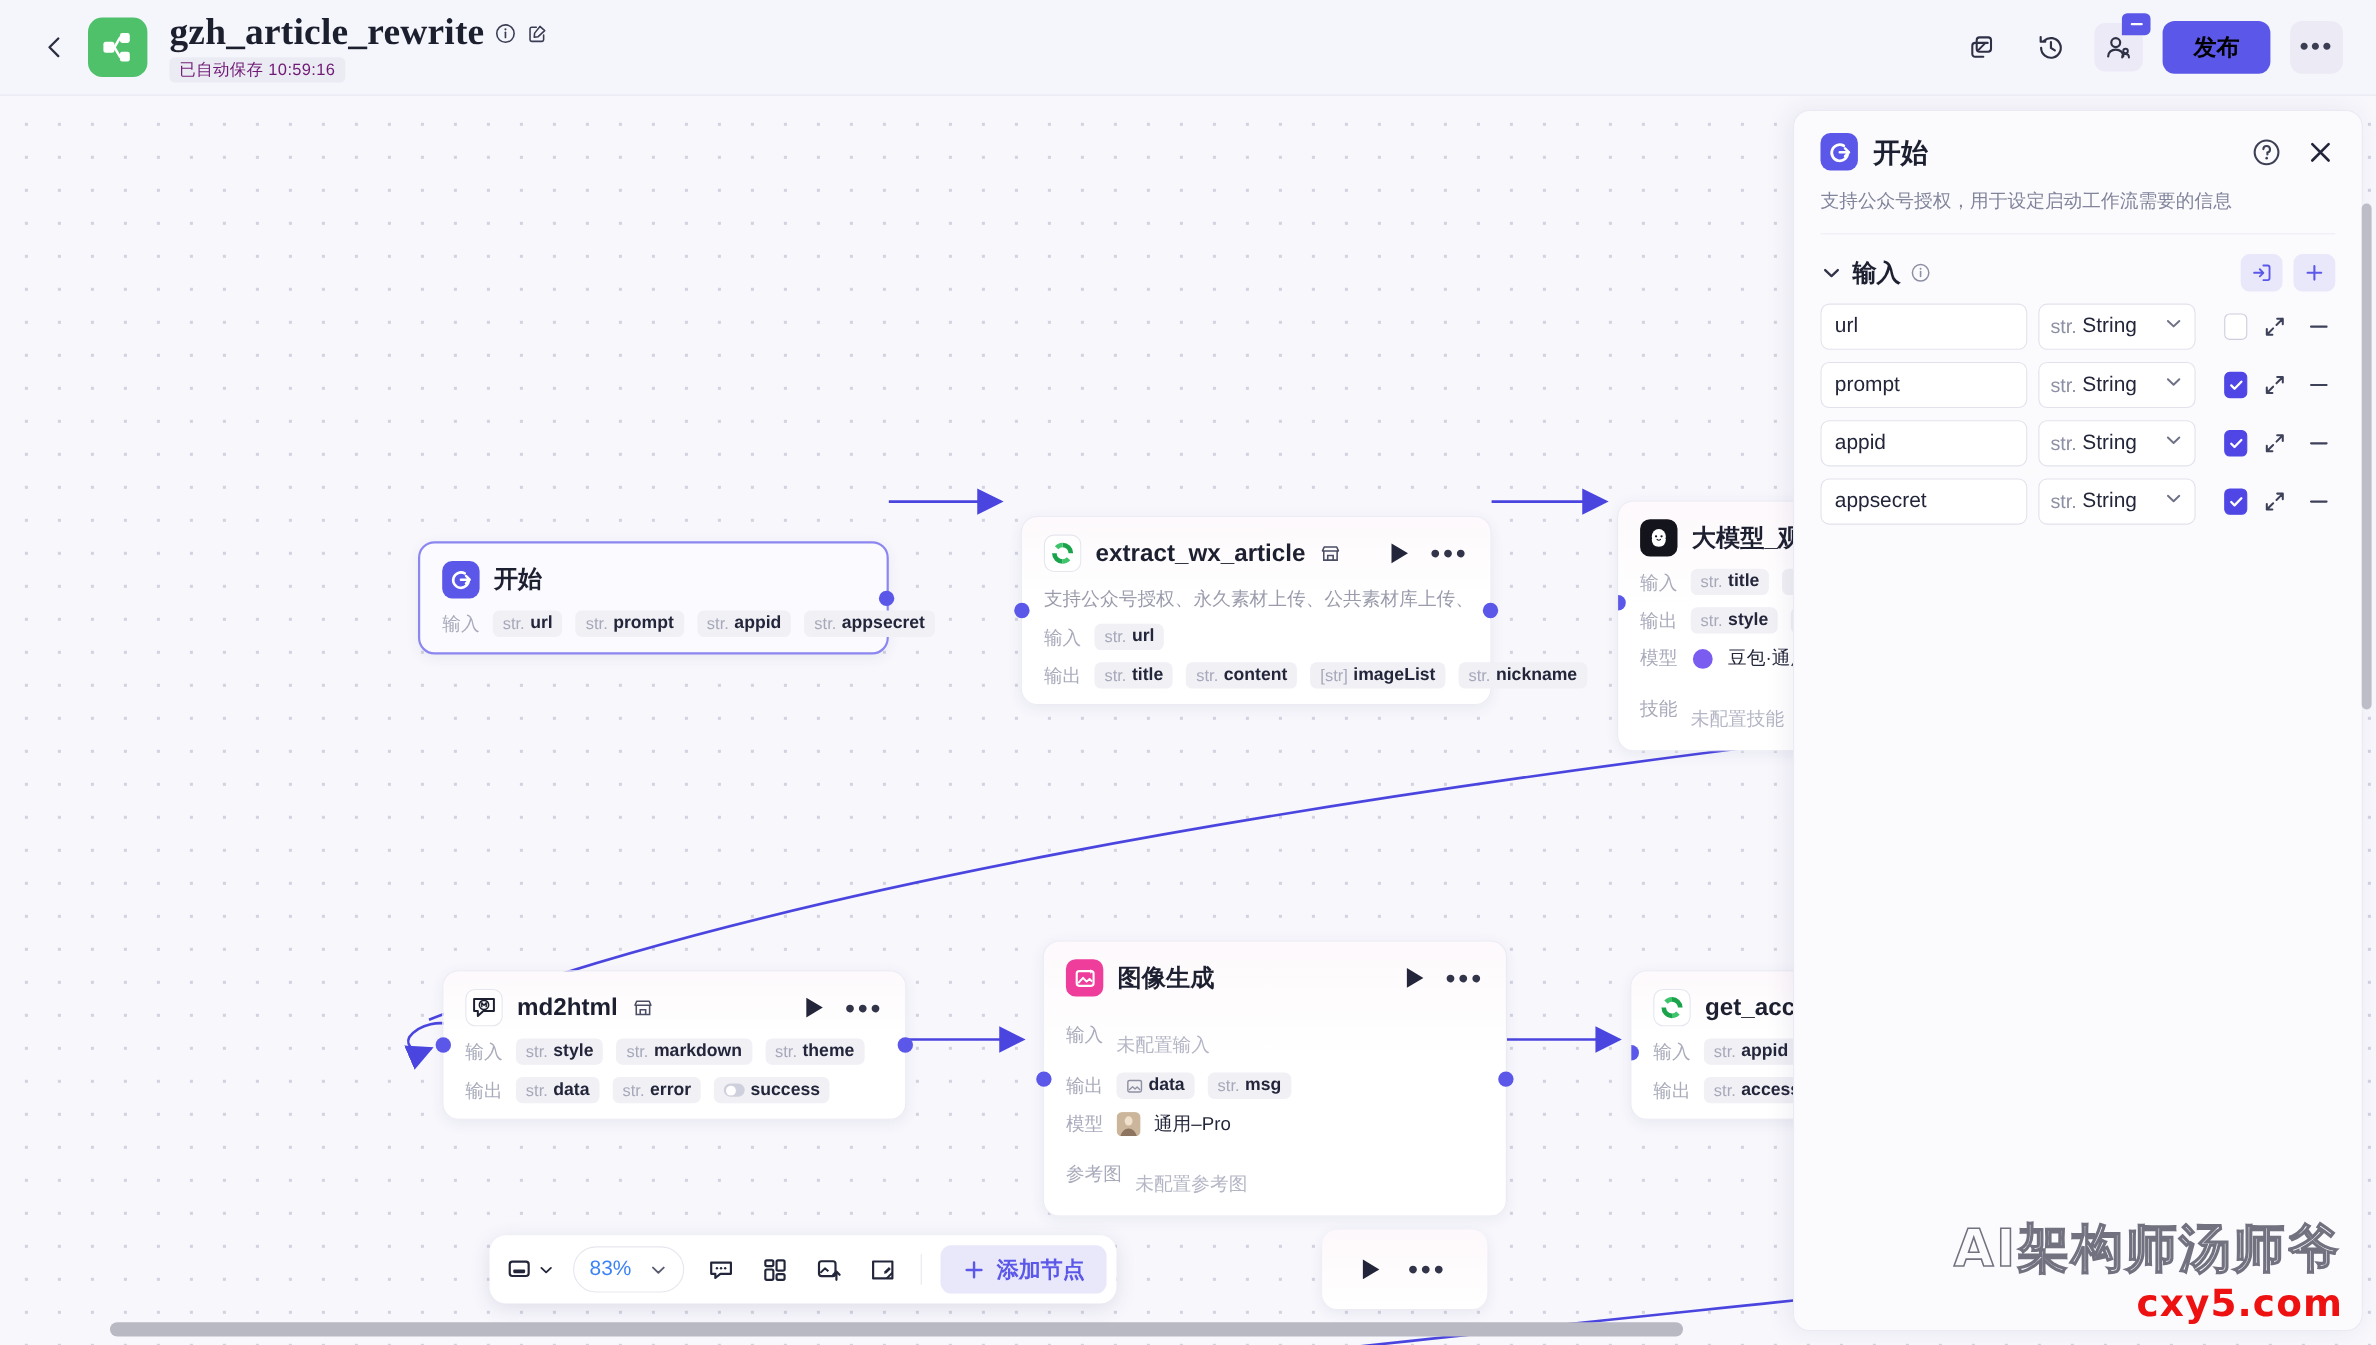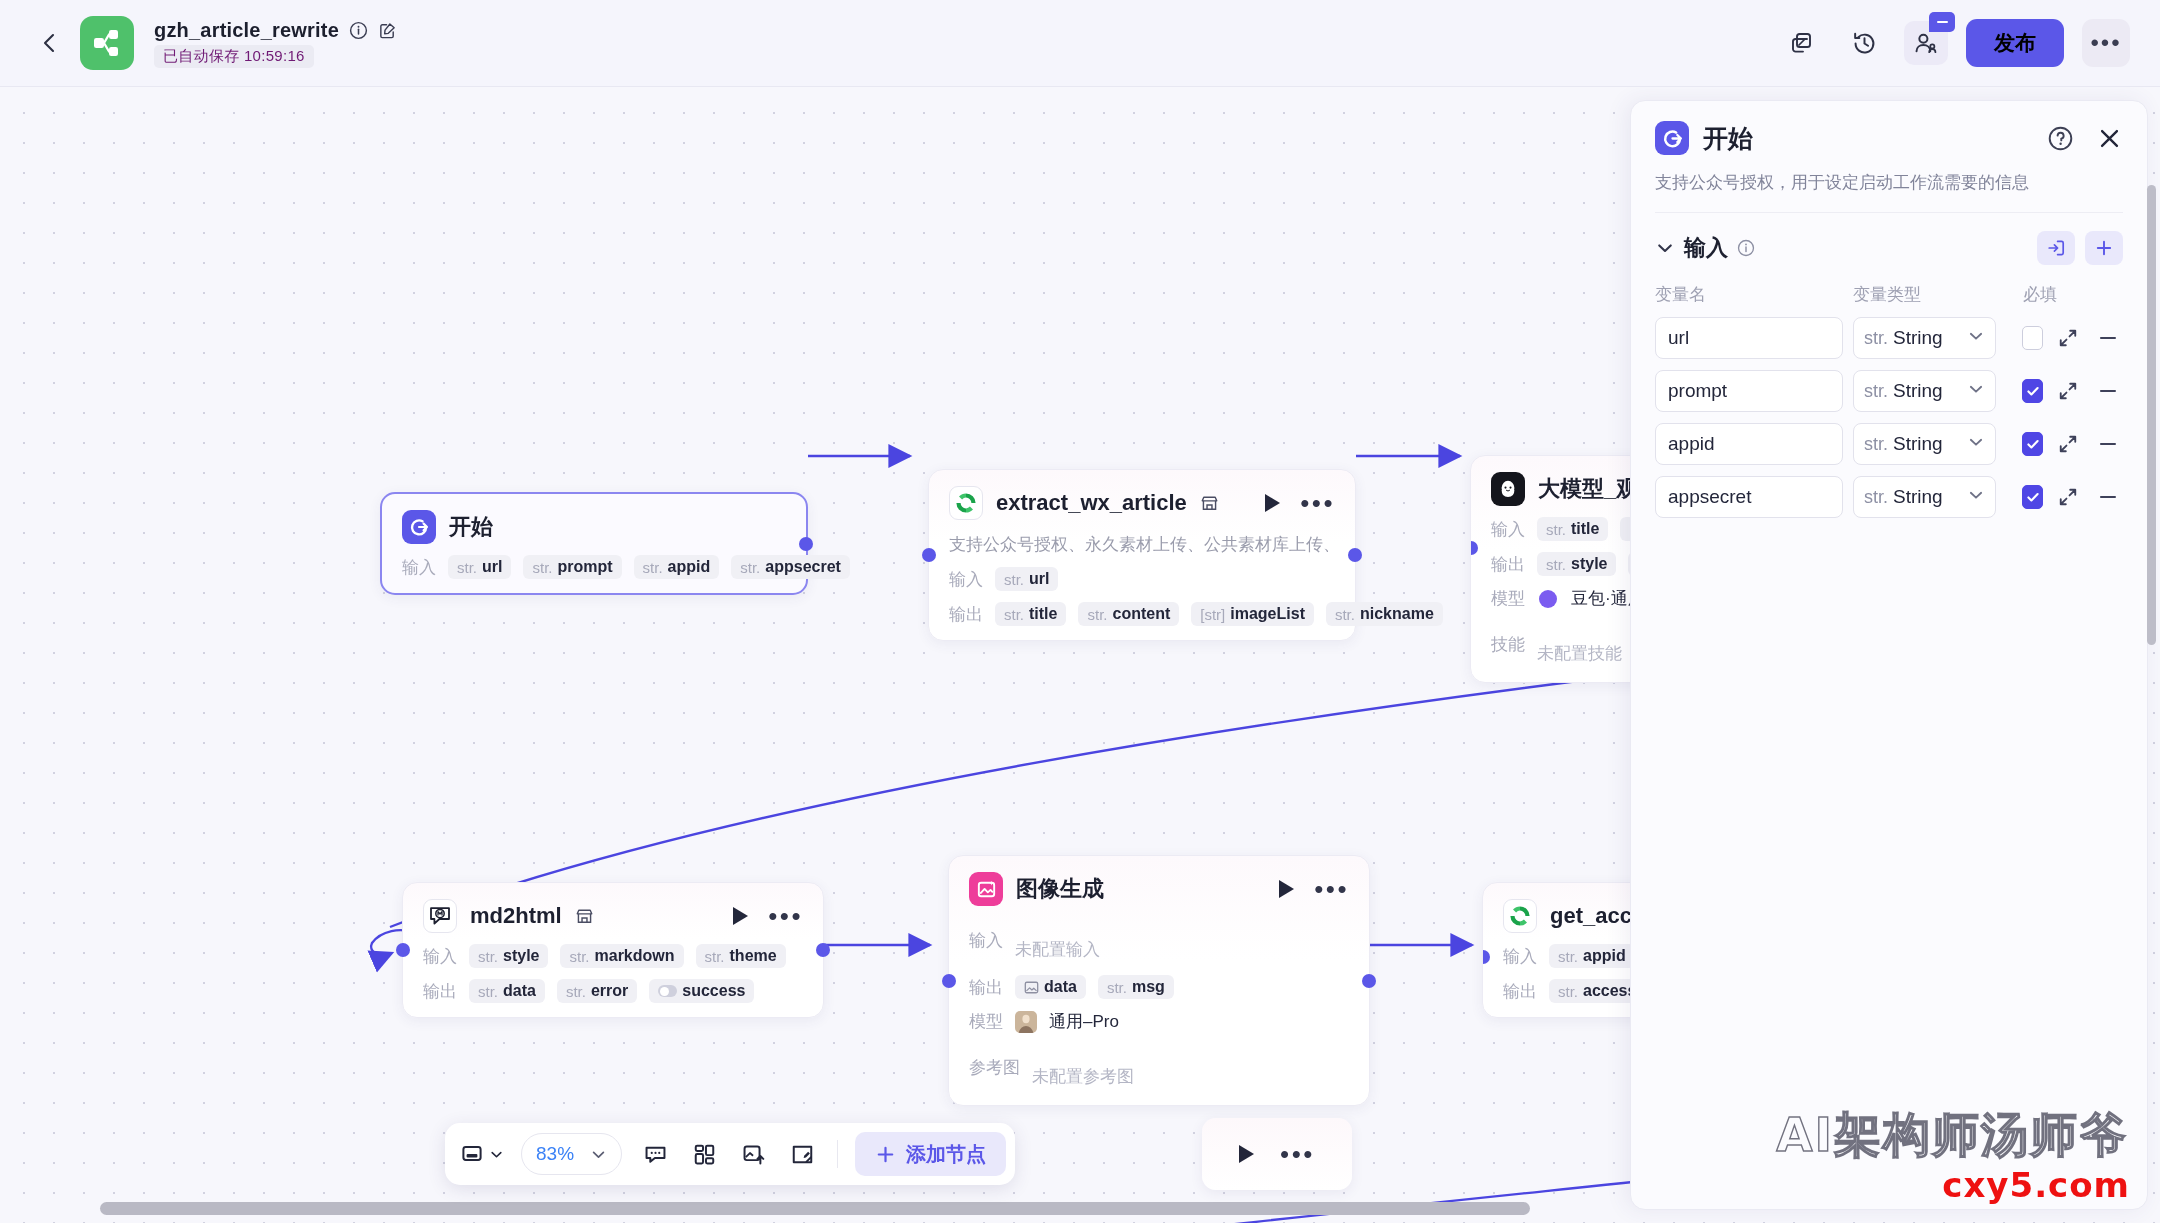--- a/index.html
+++ b/index.html
@@ -24,21 +24,21 @@
     display: flex; align-items: center; justify-content: center;
     cursor: pointer; border-radius: 8px;
   }
   .app-logo {
     width: 54px; height: 54px; border-radius: 13px;
     background: #4fc16b; margin-left: 8px;
     display: flex; align-items: center; justify-content: center;
   }
   .title-wrap { margin-left: 20px; display: flex; flex-direction: column; gap: 3px; }
   .title-row { display: flex; align-items: center; gap: 10px; }
-  .wf-title { font-size: 20px; font-weight: 700; color: #1c1f2e; letter-spacing: .2px; }
+  .wf-title { font-size: 34px; font-weight: 700; color: #1c1f2e; letter-spacing: .2px; font-family: Liberation Serif, serif; }
   .icon-sm { width: 19px; height: 19px; display: inline-flex; align-items: center; justify-content: center; cursor: pointer; }
   .saved-pill {
     align-self: flex-start;
     background: #ebebf3; color: #701a75;
     font-size: 15px; padding: 2px 9px; border-radius: 5px;
     letter-spacing: .3px;
   }
   .header-right { margin-left: auto; display: flex; align-items: center; gap: 18px; margin-right: 30px; }
   .hdr-icon-btn {
     width: 44px; height: 44px; border-radius: 10px;
@@ -715,25 +715,20 @@
           </svg>
         </span>
         <span class="sq-btn">
           <svg width="20" height="20" viewBox="0 0 20 20">
             <path d="M10 3.8 V16.2 M3.8 10 H16.2" stroke="#5b57e8" stroke-width="1.9" stroke-linecap="round"></path>
           </svg>
         </span>
       </span>
     </div>
 
-    <div class="tbl-head">
-      <span class="th c1">变量名</span>
-      <span class="th c2">变量类型</span>
-      <span class="th c3">必填</span>
-    </div>
 
     <div class="var-row">
       <input class="var-name-input" value="url" style="">
       <div class="var-type-sel">
         <span class="tt">str.</span>
         <span>String</span>
         <span class="cv">
           <svg width="18" height="18" viewBox="0 0 16 16">
               <path d="M3.4 6 L8 10.4 L12.6 6" fill="none" stroke="#6f7287" stroke-width="1.6" stroke-linecap="round" stroke-linejoin="round"></path>
             </svg>

